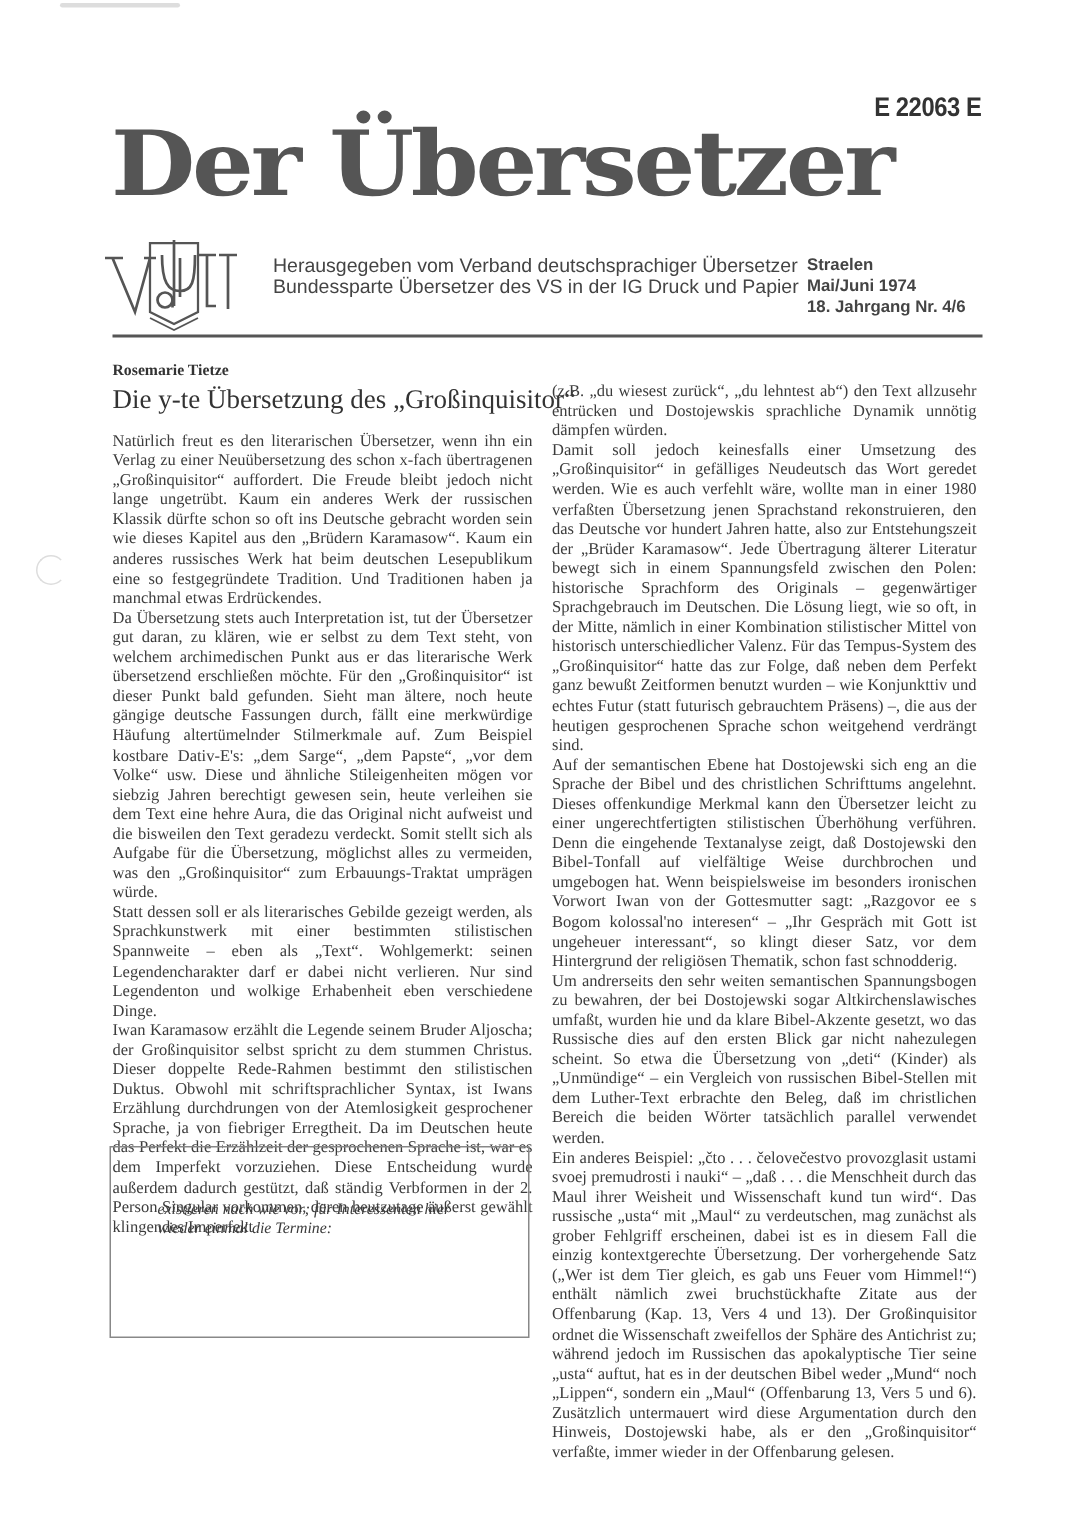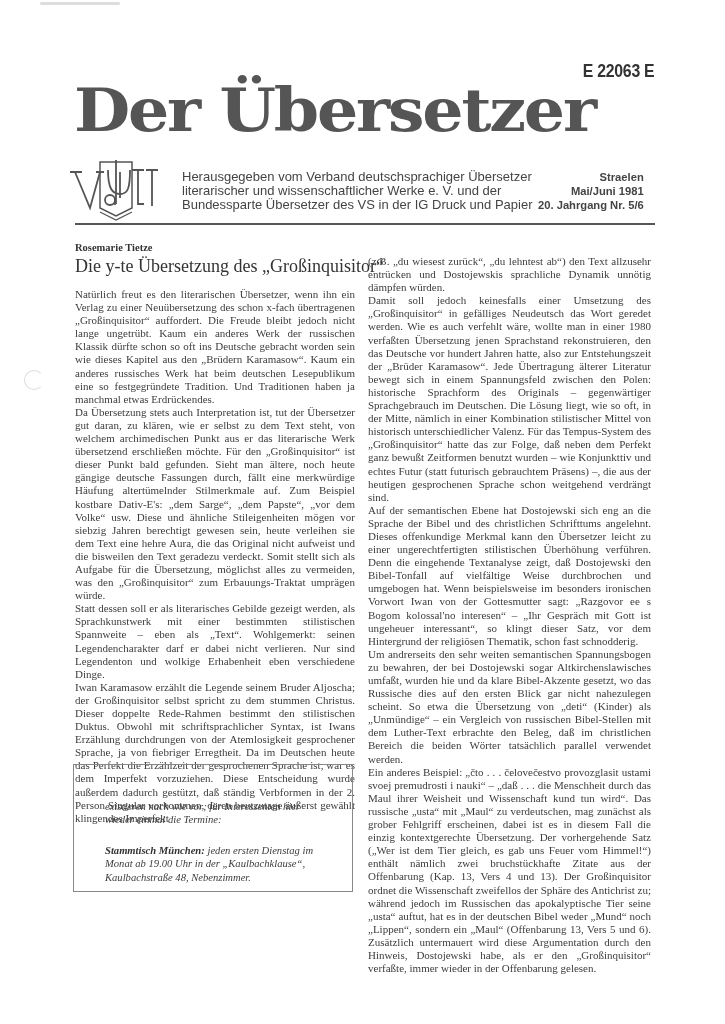--- a/index.html
+++ b/index.html
@@ -18,21 +18,21 @@
     transform: scaleX(1.08); transform-origin: left;
   }
   .logo { position: absolute; left: 68px; top: 158px; width: 96px; height: 64px; }
   .publisher {
     position: absolute; left: 182px; top: 170px; font-family: "Liberation Sans", sans-serif; font-size: 13px;
     line-height: 14px; color: #444;
   }
   .publisher div, .issue-info div { white-space: nowrap; }
   .issue-info {
     position: absolute; left: 538px; top: 170px; font-family: "Liberation Sans", sans-serif; font-size: 11.2px;
-    font-weight: bold; line-height: 14px; color: #444; text-align: right;
+    font-weight: bold; line-height: 14px; color: #444;
   }
   .rule { position: absolute; left: 75px; top: 223px; width: 580px; height: 2px; background: #555; }
   .author { position: absolute; left: 75px; top: 242px; font-weight: bold; font-size: 10.5px; color: #333; }
   .headline { position: absolute; left: 75px; top: 256px; font-weight: normal; font-size: 18px; color: #333; white-space: nowrap; }
   .col { position: absolute; font-size: 11px; line-height: 13.1px; text-align: justify; color: #3c3c3c; }
   .col p { margin: 0; text-indent: 0; }
   .col-left { left: 75px; top: 288px; width: 280px; }
   .col-right { left: 368px; top: 255px; width: 283px; }
   .infobox {
     position: absolute; left: 73px; top: 764px; width: 280px; height: 128px;
@@ -63,28 +63,27 @@
     <path d="M40 12 C40 30 44 36 52 36 C60 36 62 30 62 12"></path>
     <path d="M52 14 L52 40"></path>
     <path d="M70 12 L70 46 L76 46"></path>
     <path d="M64 12 L76 12 M78 12 L90 12 M84 12 L84 48"></path>
     <path d="M32 54 L48 62 L64 54" stroke-width="1.2"></path>
   </g>
 </svg>
 
 <div class="publisher">
   <div>Herausgegeben vom Verband deutschsprachiger Übersetzer</div>
-  <div>literarischer und wissenschaftlicher Werke e. V. und der</div>
   <div>Bundessparte Übersetzer des VS in der IG Druck und Papier</div>
 </div>
 
 <div class="issue-info">
   <div>Straelen</div>
-  <div>Mai/Juni 1981</div>
-  <div>20. Jahrgang Nr. 5/6</div>
+  <div>Mai/Juni 1974</div>
+  <div>18. Jahrgang Nr. 4/6</div>
 </div>
 
 <div class="rule"></div>
 
 <div class="author">Rosemarie Tietze</div>
 <div class="headline">Die y-te Übersetzung des „Großinquisitor“</div>
 
 <div class="col col-left">
   <p>Natürlich freut es den literarischen Übersetzer, wenn ihn ein Verlag zu einer Neuübersetzung des schon x-fach übertragenen „Großinquisitor“ auffordert. Die Freude bleibt jedoch nicht lange ungetrübt. Kaum ein anderes Werk der russischen Klassik dürfte schon so oft ins Deutsche gebracht worden sein wie dieses Kapitel aus den „Brüdern Karamasow“. Kaum ein anderes russisches Werk hat beim deutschen Lesepublikum eine so festgegründete Tradition. Und Traditionen haben ja manchmal etwas Erdrückendes.</p>
   <p>Da Übersetzung stets auch Interpretation ist, tut der Übersetzer gut daran, zu klären, wie er selbst zu dem Text steht, von welchem archimedischen Punkt aus er das literarische Werk übersetzend erschließen möchte. Für den „Großinquisitor“ ist dieser Punkt bald gefunden. Sieht man ältere, noch heute gängige deutsche Fassungen durch, fällt eine merkwürdige Häufung altertümelnder Stilmerkmale auf. Zum Beispiel kostbare Dativ-E's: „dem Sarge“, „dem Papste“, „vor dem Volke“ usw. Diese und ähnliche Stileigenheiten mögen vor siebzig Jahren berechtigt gewesen sein, heute verleihen sie dem Text eine hehre Aura, die das Original nicht aufweist und die bisweilen den Text geradezu verdeckt. Somit stellt sich als Aufgabe für die Übersetzung, möglichst alles zu vermeiden, was den „Großinquisitor“ zum Erbauungs-Traktat umprägen würde.</p>
@@ -96,15 +95,14 @@
   <p>(z.B. „du wiesest zurück“, „du lehntest ab“) den Text allzusehr entrücken und Dostojewskis sprachliche Dynamik unnötig dämpfen würden.</p>
   <p>Damit soll jedoch keinesfalls einer Umsetzung des „Großinquisitor“ in gefälliges Neudeutsch das Wort geredet werden. Wie es auch verfehlt wäre, wollte man in einer 1980 verfaßten Übersetzung jenen Sprachstand rekonstruieren, den das Deutsche vor hundert Jahren hatte, also zur Entstehungszeit der „Brüder Karamasow“. Jede Übertragung älterer Literatur bewegt sich in einem Spannungsfeld zwischen den Polen: historische Sprachform des Originals – gegenwärtiger Sprachgebrauch im Deutschen. Die Lösung liegt, wie so oft, in der Mitte, nämlich in einer Kombination stilistischer Mittel von historisch unterschiedlicher Valenz. Für das Tempus-System des „Großinquisitor“ hatte das zur Folge, daß neben dem Perfekt ganz bewußt Zeitformen benutzt wurden – wie Konjunkttiv und echtes Futur (statt futurisch gebrauchtem Präsens) –, die aus der heutigen gesprochenen Sprache schon weitgehend verdrängt sind.</p>
   <p>Auf der semantischen Ebene hat Dostojewski sich eng an die Sprache der Bibel und des christlichen Schrifttums angelehnt. Dieses offenkundige Merkmal kann den Übersetzer leicht zu einer ungerechtfertigten stilistischen Überhöhung verführen. Denn die eingehende Textanalyse zeigt, daß Dostojewski den Bibel-Tonfall auf vielfältige Weise durchbrochen und umgebogen hat. Wenn beispielsweise im besonders ironischen Vorwort Iwan von der Gottesmutter sagt: „Razgovor ee s Bogom kolossal'no interesen“ – „Ihr Gespräch mit Gott ist ungeheuer interessant“, so klingt dieser Satz, vor dem Hintergrund der religiösen Thematik, schon fast schnodderig.</p>
   <p>Um andrerseits den sehr weiten semantischen Spannungsbogen zu bewahren, der bei Dostojewski sogar Altkirchenslawisches umfaßt, wurden hie und da klare Bibel-Akzente gesetzt, wo das Russische dies auf den ersten Blick gar nicht nahezulegen scheint. So etwa die Übersetzung von „deti“ (Kinder) als „Unmündige“ – ein Vergleich von russischen Bibel-Stellen mit dem Luther-Text erbrachte den Beleg, daß im christlichen Bereich die beiden Wörter tatsächlich parallel verwendet werden.</p>
   <p>Ein anderes Beispiel: „čto . . . čelovečestvo provozglasit ustami svoej premudrosti i nauki“ – „daß . . . die Menschheit durch das Maul ihrer Weisheit und Wissenschaft kund tun wird“. Das russische „usta“ mit „Maul“ zu verdeutschen, mag zunächst als grober Fehlgriff erscheinen, dabei ist es in diesem Fall die einzig kontextgerechte Übersetzung. Der vorhergehende Satz („Wer ist dem Tier gleich, es gab uns Feuer vom Himmel!“) enthält nämlich zwei bruchstückhafte Zitate aus der Offenbarung (Kap. 13, Vers 4 und 13). Der Großinquisitor ordnet die Wissenschaft zweifellos der Sphäre des Antichrist zu; während jedoch im Russischen das apokalyptische Tier seine „usta“ auftut, hat es in der deutschen Bibel weder „Mund“ noch „Lippen“, sondern ein „Maul“ (Offenbarung 13, Vers 5 und 6). Zusätzlich untermauert wird diese Argumentation durch den Hinweis, Dostojewski habe, als er den „Großinquisitor“ verfaßte, immer wieder in der Offenbarung gelesen.</p>
 </div>
 
 <div class="infobox">
   <div class="infobox-text">
     <p>existieren nach wie vor; für Interessenten hier wieder einmal die Termine:</p>
-    <p><b>Stammtisch München:</b><span> jeden ersten Dienstag im Monat ab 19.00 Uhr in der „Kaulbachklause“, Kaulbachstraße 48, Nebenzimmer.</span></p>
   </div>
 </div>
 
 </body></html>

